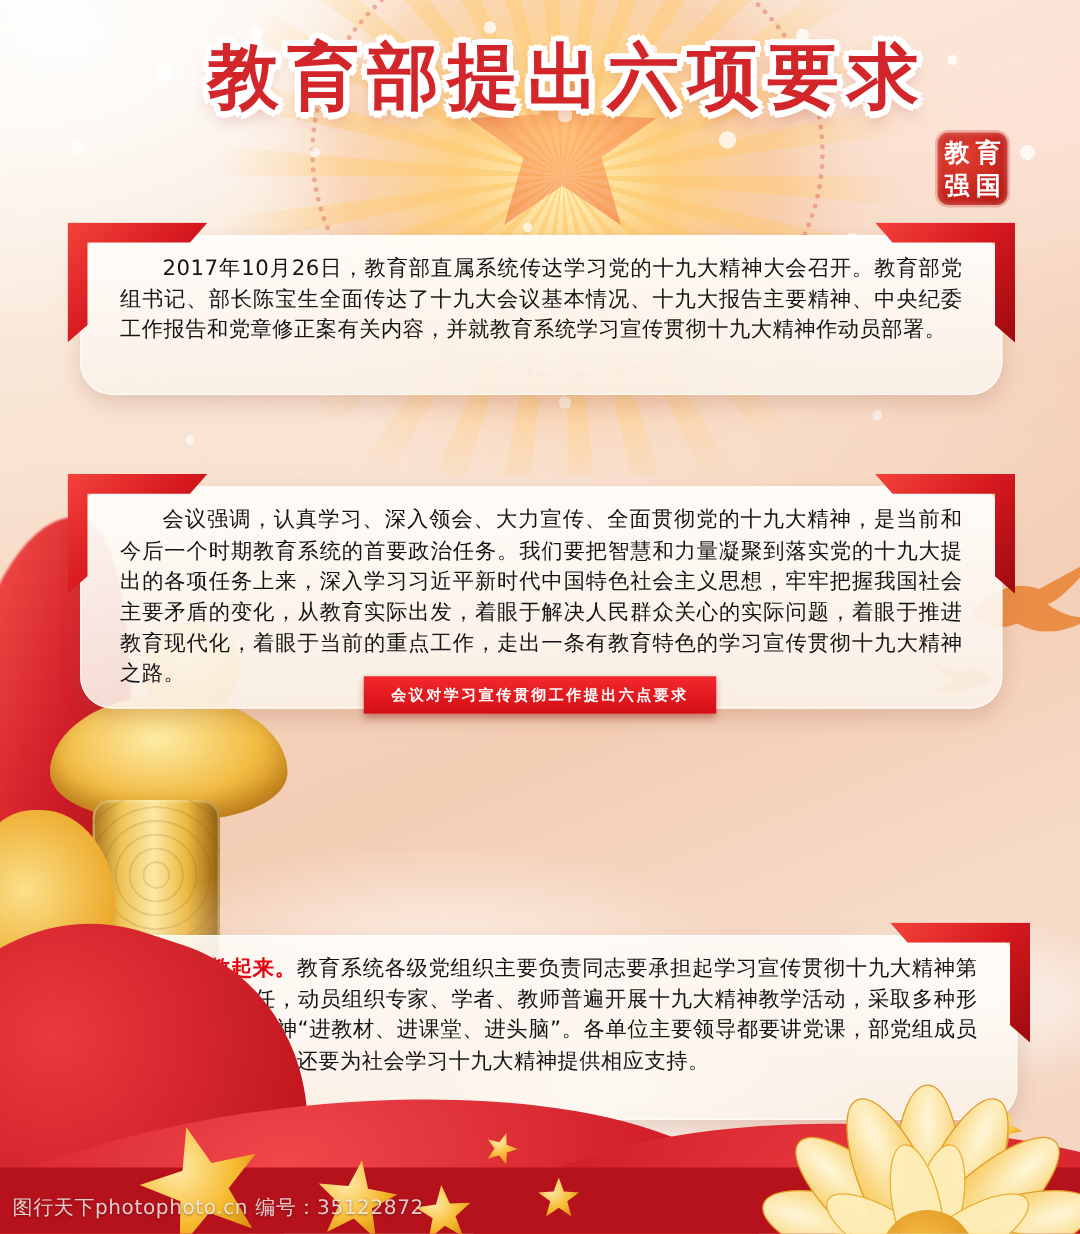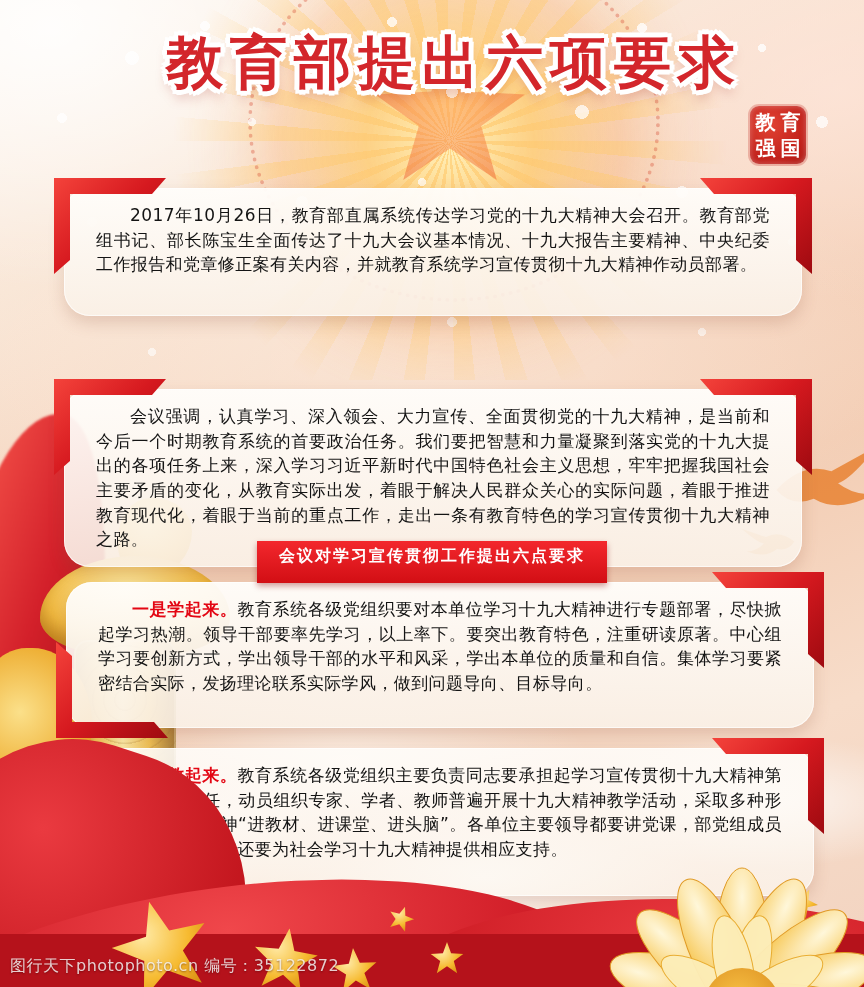--- a/index.html
+++ b/index.html
@@ -113,21 +113,21 @@
     filter:drop-shadow(0 3px 3px rgba(120,20,20,.35));}
   .bk-tl{top:-10px;left:-10px;
     clip-path:polygon(0 100%,0 0,100% 0,calc(100% - 14px) 16px,16px 16px,16px calc(100% - 14px));}
   .bk-tr{top:-10px;right:-10px;
     clip-path:polygon(100% 100%,100% 0,0 0,14px 16px,calc(100% - 16px) 16px,calc(100% - 16px) calc(100% - 14px));}
   .bk-bl{bottom:-10px;left:-10px;
     clip-path:polygon(0 0,0 100%,100% 100%,calc(100% - 14px) calc(100% - 16px),16px calc(100% - 16px),16px 14px);}
   
   .banner{position:absolute;left:50%;top:541px;transform:translateX(-50%);z-index:4;
     background:linear-gradient(180deg,#f3282d,#d20e14);color:#fff;
-    font-size:16px;font-weight:700;letter-spacing:2px;line-height:30px;height:42px;
+    font-size:12px;font-weight:700;letter-spacing:2px;line-height:30px;height:30px;
     padding:0 22px;white-space:nowrap;box-shadow:0 3px 6px rgba(140,10,10,.4);}
   
   .wave-base{position:absolute;left:0;top:934px;width:864px;height:53px;z-index:5;background:#b5121b;}
   .waveA{position:absolute;left:-130px;top:886px;width:740px;height:270px;z-index:5;
     background:radial-gradient(ellipse at 50% 16%,#f0474b,#d3202a 55%,#a30d15);
     border-radius:50%;transform:rotate(-7deg);}
   .waveB{position:absolute;left:370px;top:902px;width:720px;height:280px;z-index:5;
     background:radial-gradient(ellipse at 44% 18%,#ea3a40,#c8161f 58%,#990a11);
     border-radius:50%;transform:rotate(5deg);}
   .star{position:absolute;z-index:6;
@@ -192,25 +192,20 @@
   <div class="panel p2">
     <i class="bk bk-tl"></i>
     <i class="bk bk-tr"></i>
     <p class="body">会议强调，认真学习、深入领会、大力宣传、全面贯彻党的十九大精神，是当前和今后一个时期教育系统的首要政治任务。我们要把智慧和力量凝聚到落实党的十九大提出的各项任务上来，深入学习习近平新时代中国特色社会主义思想，牢牢把握我国社会主要矛盾的变化，从教育实际出发，着眼于解决人民群众关心的实际问题，着眼于推进教育现代化，着眼于当前的重点工作，走出一条有教育特色的学习宣传贯彻十九大精神之路。</p>
   </div>
 
   <div class="banner">
     <span>会议对学习宣传贯彻工作提出六点要求</span>
   </div>
 
-  <div class="panel p3">
-    <i class="bk bk-tr"></i>
-    <i class="bk bk-bl"></i>
-    <p class="body"><span class="lead">一是学起来。</span><span>教育系统各级党组织要对本单位学习十九大精神进行专题部署，尽快掀起学习热潮。领导干部要率先学习，以上率下。要突出教育特色，注重研读原著。中心组学习要创新方式，学出领导干部的水平和风采，学出本单位的质量和自信。集体学习要紧密结合实际，发扬理论联系实际学风，做到问题导向、目标导向。</span></p>
-  </div>
 
   <div class="panel p4 glassy">
     <i class="bk bk-tr"></i>
     <i class="bk bk-bl"></i>
     <p class="body"><span class="lead">二是教起来。</span><span>教育系统各级党组织主要负责同志要承担起学习宣传贯彻十九大精神第一责任人的责任，动员组织专家、学者、教师普遍开展十九大精神教学活动，采取多种形式抓好十九大精神“进教材、进课堂、进头脑”。各单位主要领导都要讲党课，部党组成员带头讲。教育系统还要为社会学习十九大精神提供相应支持。</span></p>
   </div>
 
   <div class="red-corner"></div>
   <div class="waveA"></div>
   <div class="waveB"></div>

